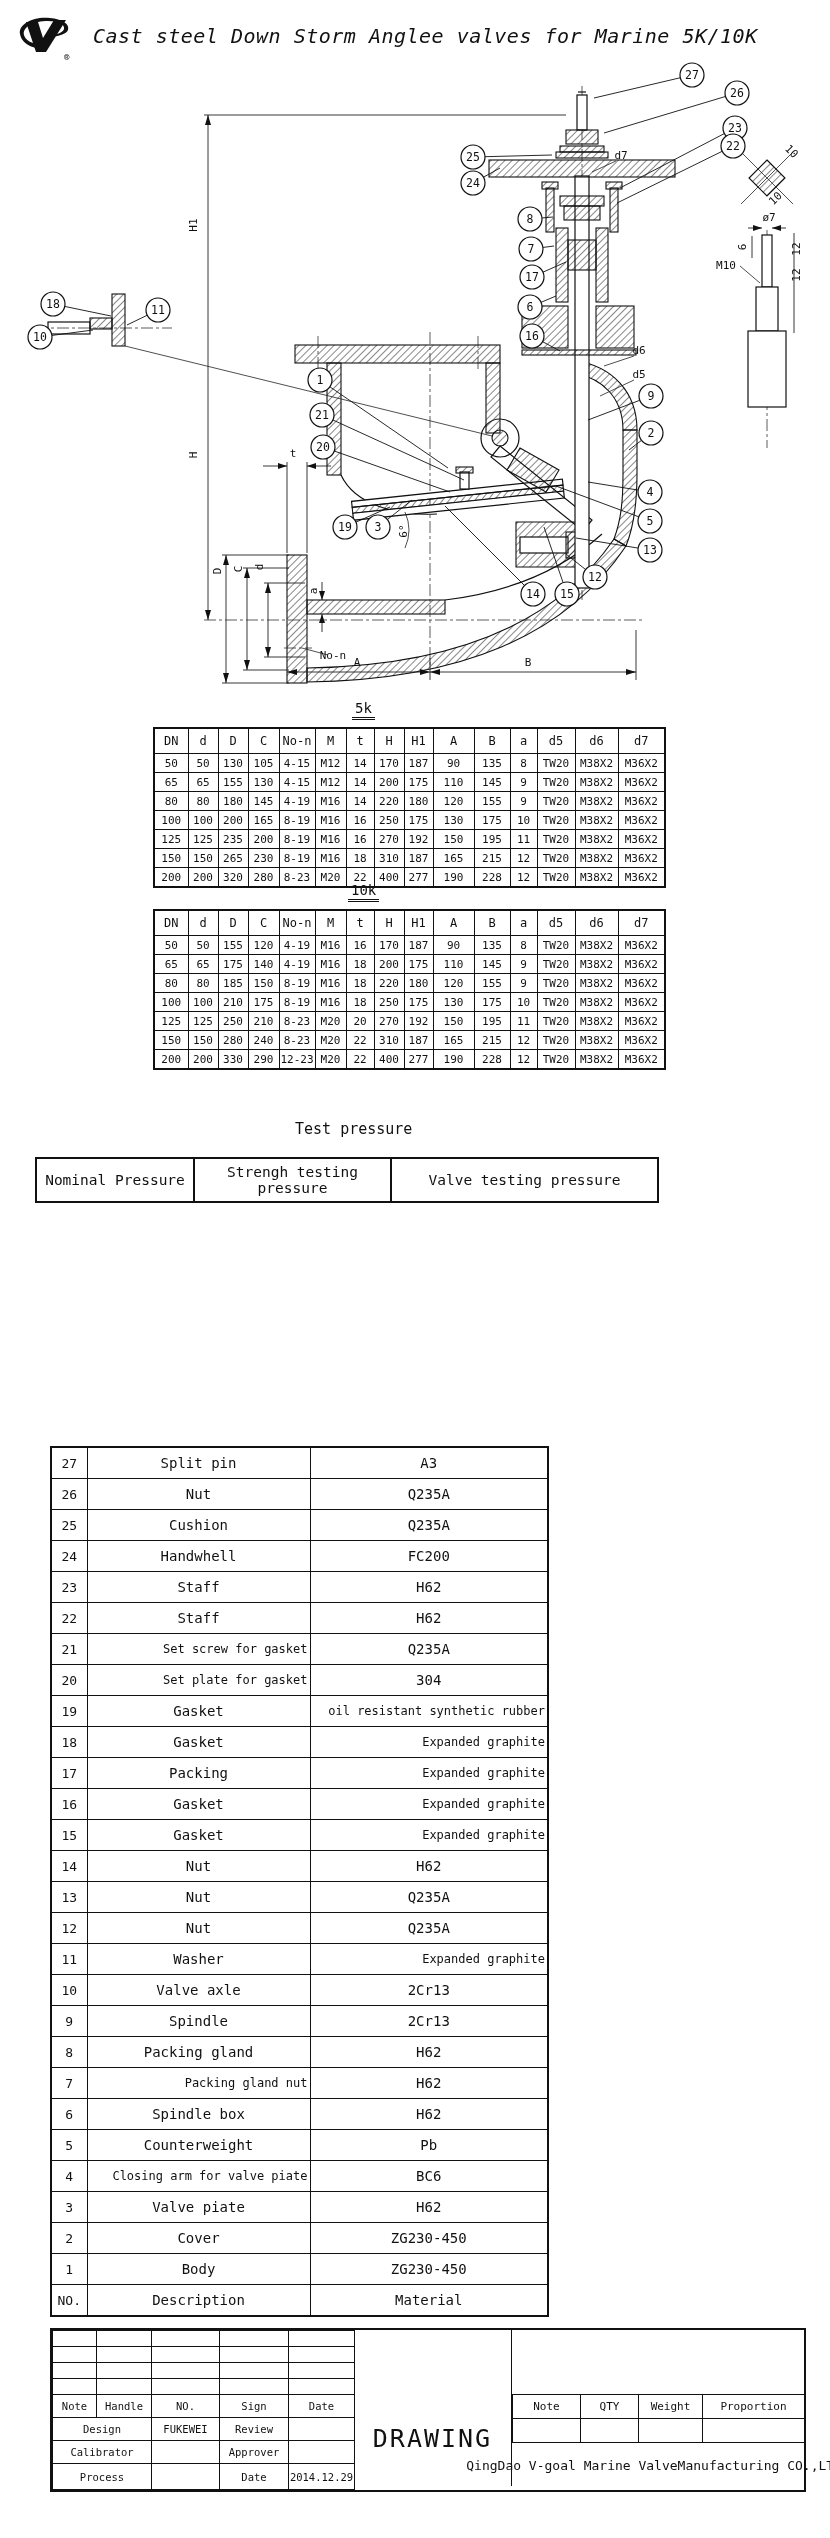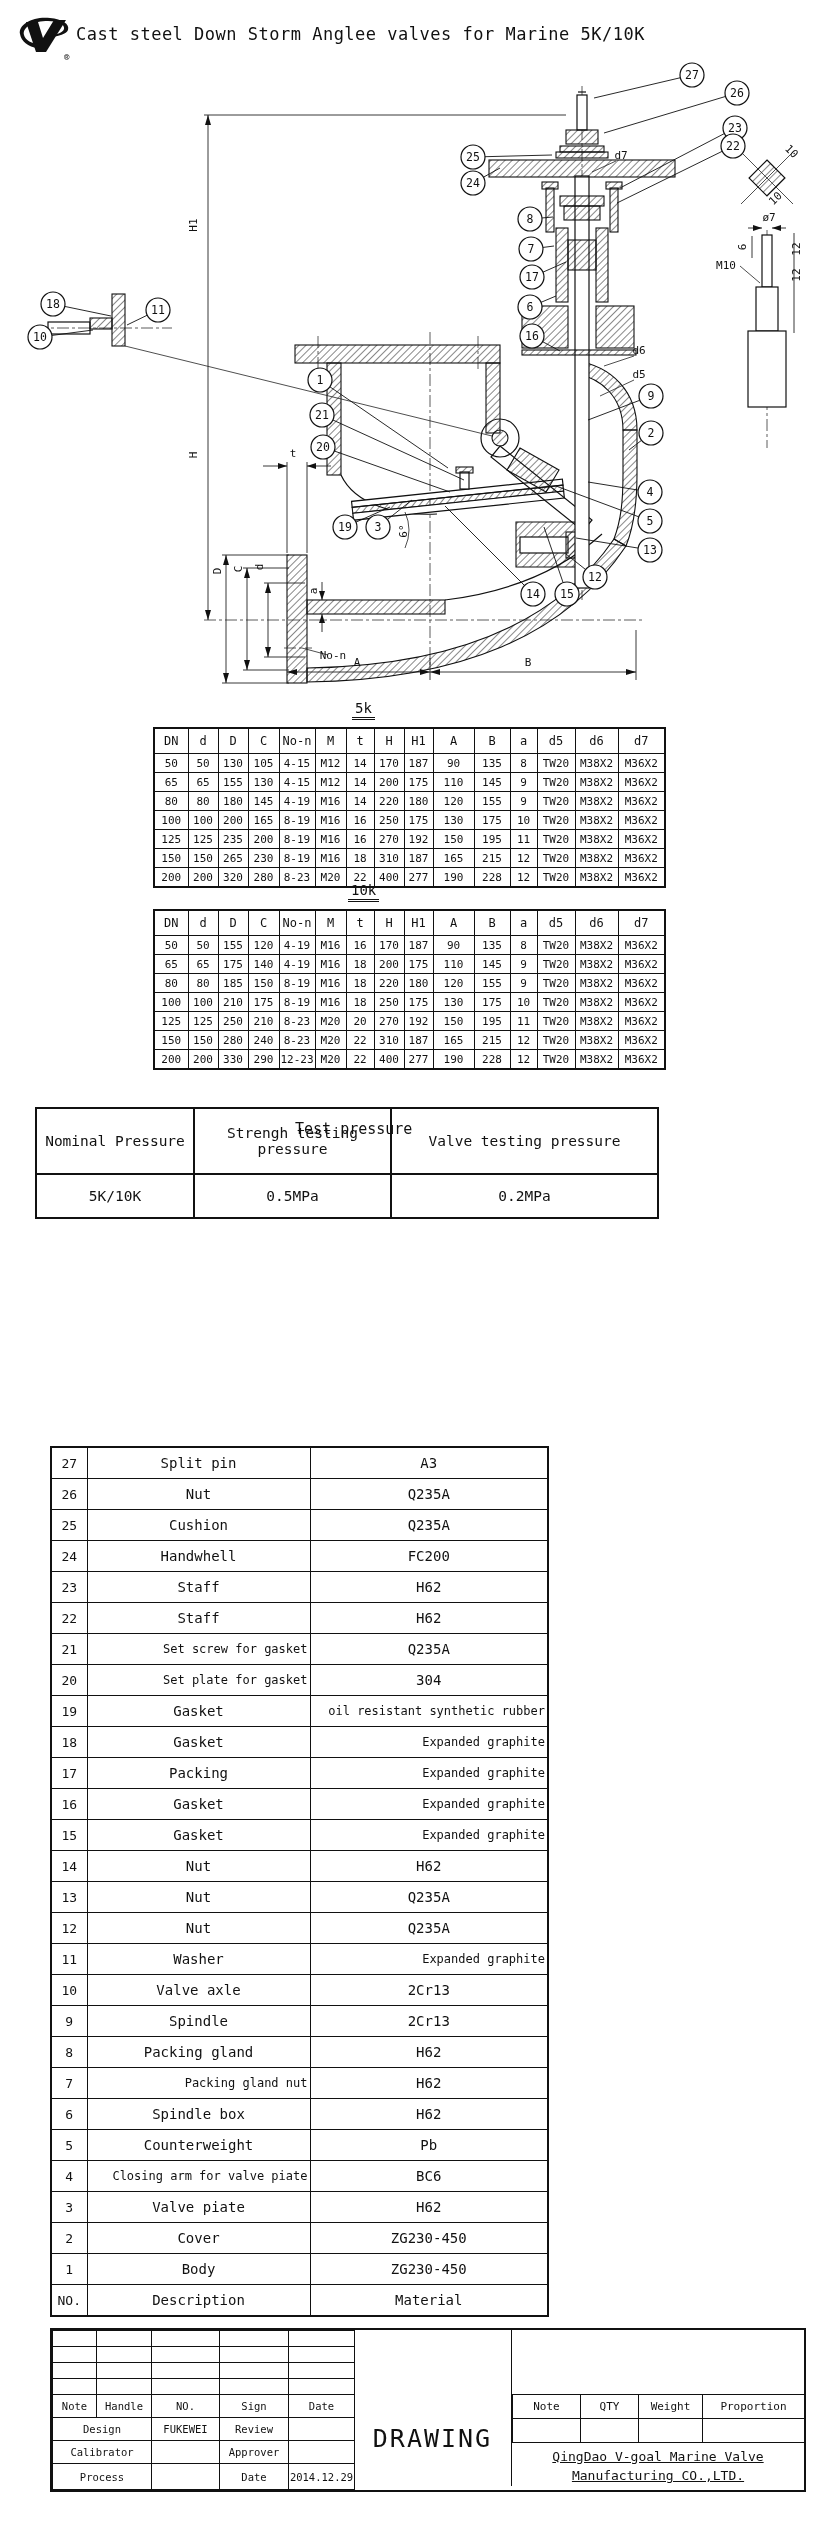--- a/index.html
+++ b/index.html
@@ -1,40 +1,40 @@
 <!DOCTYPE html>
 <html><head>
 <meta charset="utf-8">
 <style>
   html,body{margin:0;padding:0;background:#fff;}
   #page{position:relative;width:830px;height:2538px;background:#ffffff;overflow:hidden;
         font-family:"DejaVu Sans Mono","Liberation Mono",monospace;color:#111;}
   
-  #hdr-title{position:absolute;left:76px;top:24px;font-size:17px;letter-spacing:.5px;white-space:nowrap;}
+  #hdr-title{position:absolute;left:93px;top:24px;font-size:20px;letter-spacing:.5px;white-space:nowrap;font-style:italic;}
   #logo{position:absolute;left:16px;top:8px;}
   
   #dwg{position:absolute;left:0;top:55px;}
   #dwg text{font-family:"DejaVu Sans Mono","Liberation Mono",monospace;fill:#111;}
   .ln{fill:none;stroke:#111;stroke-width:1.2;}
   .lnw{fill:#fff;stroke:#111;stroke-width:1.2;}
   .hz{fill:url(#hat);stroke:#111;stroke-width:1.1;}
   .cl{fill:none;stroke:#333;stroke-width:.8;stroke-dasharray:12 3 3 3;}
   .dl{fill:none;stroke:#222;stroke-width:.9;}
   .thin{fill:none;stroke:#222;stroke-width:.8;}
   .ar{fill:#111;stroke:none;}
   
   .sec-title{position:absolute;font-size:14px;}
   .u2{border-bottom:3px double #111;padding:0 3px 1px;}
   
   table{border-collapse:collapse;table-layout:fixed;}
   .dimtab{position:absolute;width:513px;border:2px solid #111;}
   .dimtab td{border:1px solid #111;text-align:center;font-size:11px;height:18px;padding:0;overflow:hidden;white-space:nowrap;}
   .dimtab tr:first-child td{height:24px;font-size:12px;}
   
-  #tp-tab{position:absolute;left:35px;top:1107px;width:622px;border:2px solid #111;}
+  #tp-tab{position:absolute;left:35px;top:1157px;width:622px;border:2px solid #111;}
   #tp-tab td{border:2px solid #111;text-align:center;font-size:14.5px;padding:2px 6px;}
   #tp-tab tr:first-child td{height:60px;}
   #tp-tab tr:last-child td{height:38px;}
   
   #parts-tab{position:absolute;left:50px;top:1446px;width:497px;border:2px solid #111;}
   #parts-tab td{border:1.5px solid #111;text-align:center;font-size:14px;height:30px;padding:0 2px;overflow:hidden;white-space:nowrap;}
   #parts-tab td.sm{font-size:12px;text-align:right;}
   #parts-tab td:first-child{font-size:13px;}
   
   #tblock{position:absolute;left:50px;top:2328px;width:756px;height:164px;border:2px solid #111;box-sizing:border-box;}
@@ -43,22 +43,22 @@
   #tb-left table{width:302px;height:160px;}
   #tb-left td{border:1.5px solid #111;font-size:10.5px;text-align:center;padding:0;overflow:hidden;white-space:nowrap;}
   #tb-center{left:302px;top:0;width:158px;height:156px;border-right:1.5px solid #111;display:flex;align-items:center;justify-content:center;}
   #drawing-word{font-size:25px;letter-spacing:2px;margin-top:60px;}
   #tb-right{left:460px;top:0;width:292px;height:160px;}
   #tb-code{position:absolute;left:0;top:0;width:292px;height:64px;border-bottom:1.5px solid #111;
            display:flex;align-items:center;justify-content:center;font-size:17px;box-sizing:border-box;}
   #tb-subhdr{position:absolute;left:0;top:64px;width:292px;height:48px;}
   #tb-subhdr table{width:292px;height:48px;}
   #tb-subhdr td{border:1.5px solid #111;font-size:11px;text-align:center;padding:0;}
-  #tb-company{position:absolute;left:0;top:112px;width:292px;height:48px;display:flex;flex-direction:column;
-              align-items:center;justify-content:center;font-size:13px;line-height:1.5;white-space:nowrap;text-decoration:underline;}
+  #tb-company{position:absolute;left:0;top:112px;width:292px;height:48px;display:flex;flex-direction:row;
+              align-items:center;justify-content:center;font-size:13px;line-height:1.5;white-space:nowrap;}
 </style>
 </head>
 <body>
 
 <div id="page">
 
   <svg id="logo" width="58" height="54" viewBox="0 0 58 54">
     <g>
       <path d="M10,14 L22,14 L27,30 L38,12 L50,12 L30,44 L20,44 Z" fill="#111"></path>
       <path d="M4,26 C2,16 18,8 34,10 C46,11 54,16 52,22 C50,27 38,30 28,28 C38,28 47,25 48,21 C49,16 42,13 32,13 C18,13 6,19 8,27 C9,32 16,36 24,36 L22,40 C12,39 5,33 4,26 Z" fill="#111"></path>
@@ -647,25 +647,20 @@
         <col style="width:158px">
         <col style="width:197px">
         <col style="width:267px">
       </colgroup>
     <tbody>
         <tr>
           <td>Nominal Pressure</td>
           <td class="sm">Strengh testing pressure</td>
           <td class="sm">Valve testing pressure</td>
         </tr>
-        <tr>
-          <td>5K/10K</td>
-          <td>0.5MPa</td>
-          <td>0.2MPa</td>
-        </tr>
       </tbody>
   </table>
 
   <table id="parts-tab">
     <colgroup>
         <col style="width:36px">
         <col style="width:223px">
         <col style="width:238px">
       </colgroup>
     <tbody>

